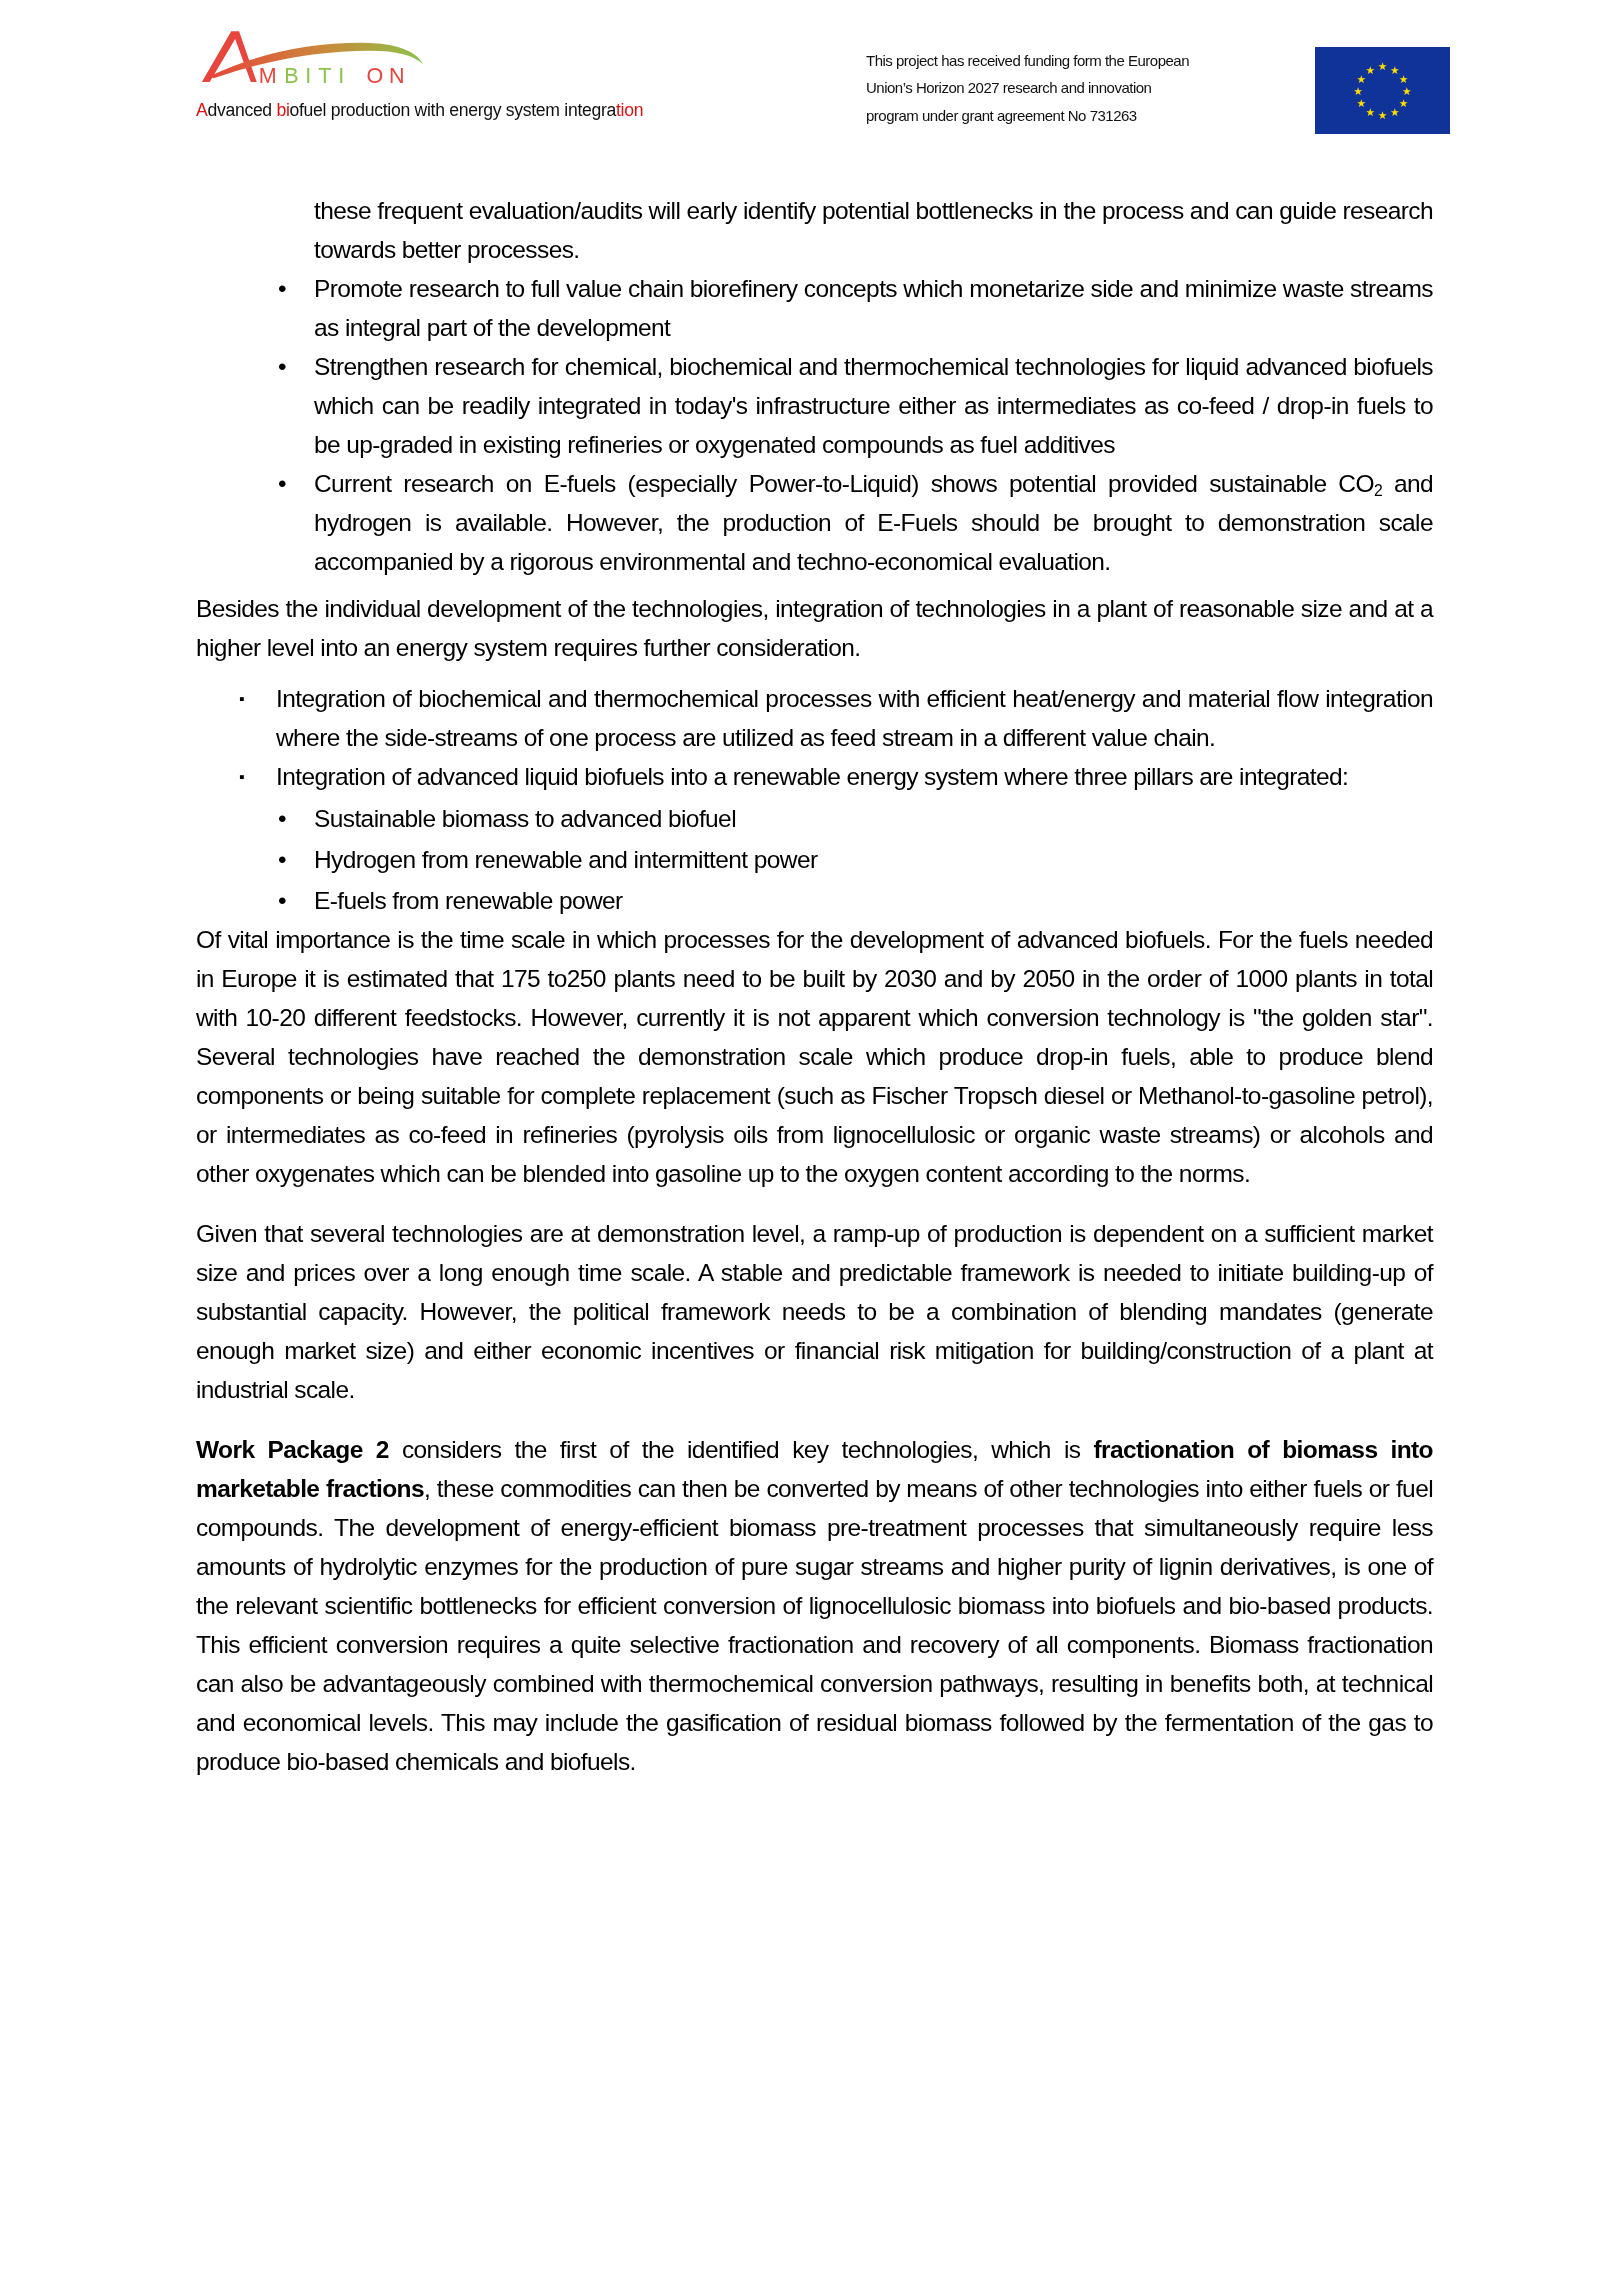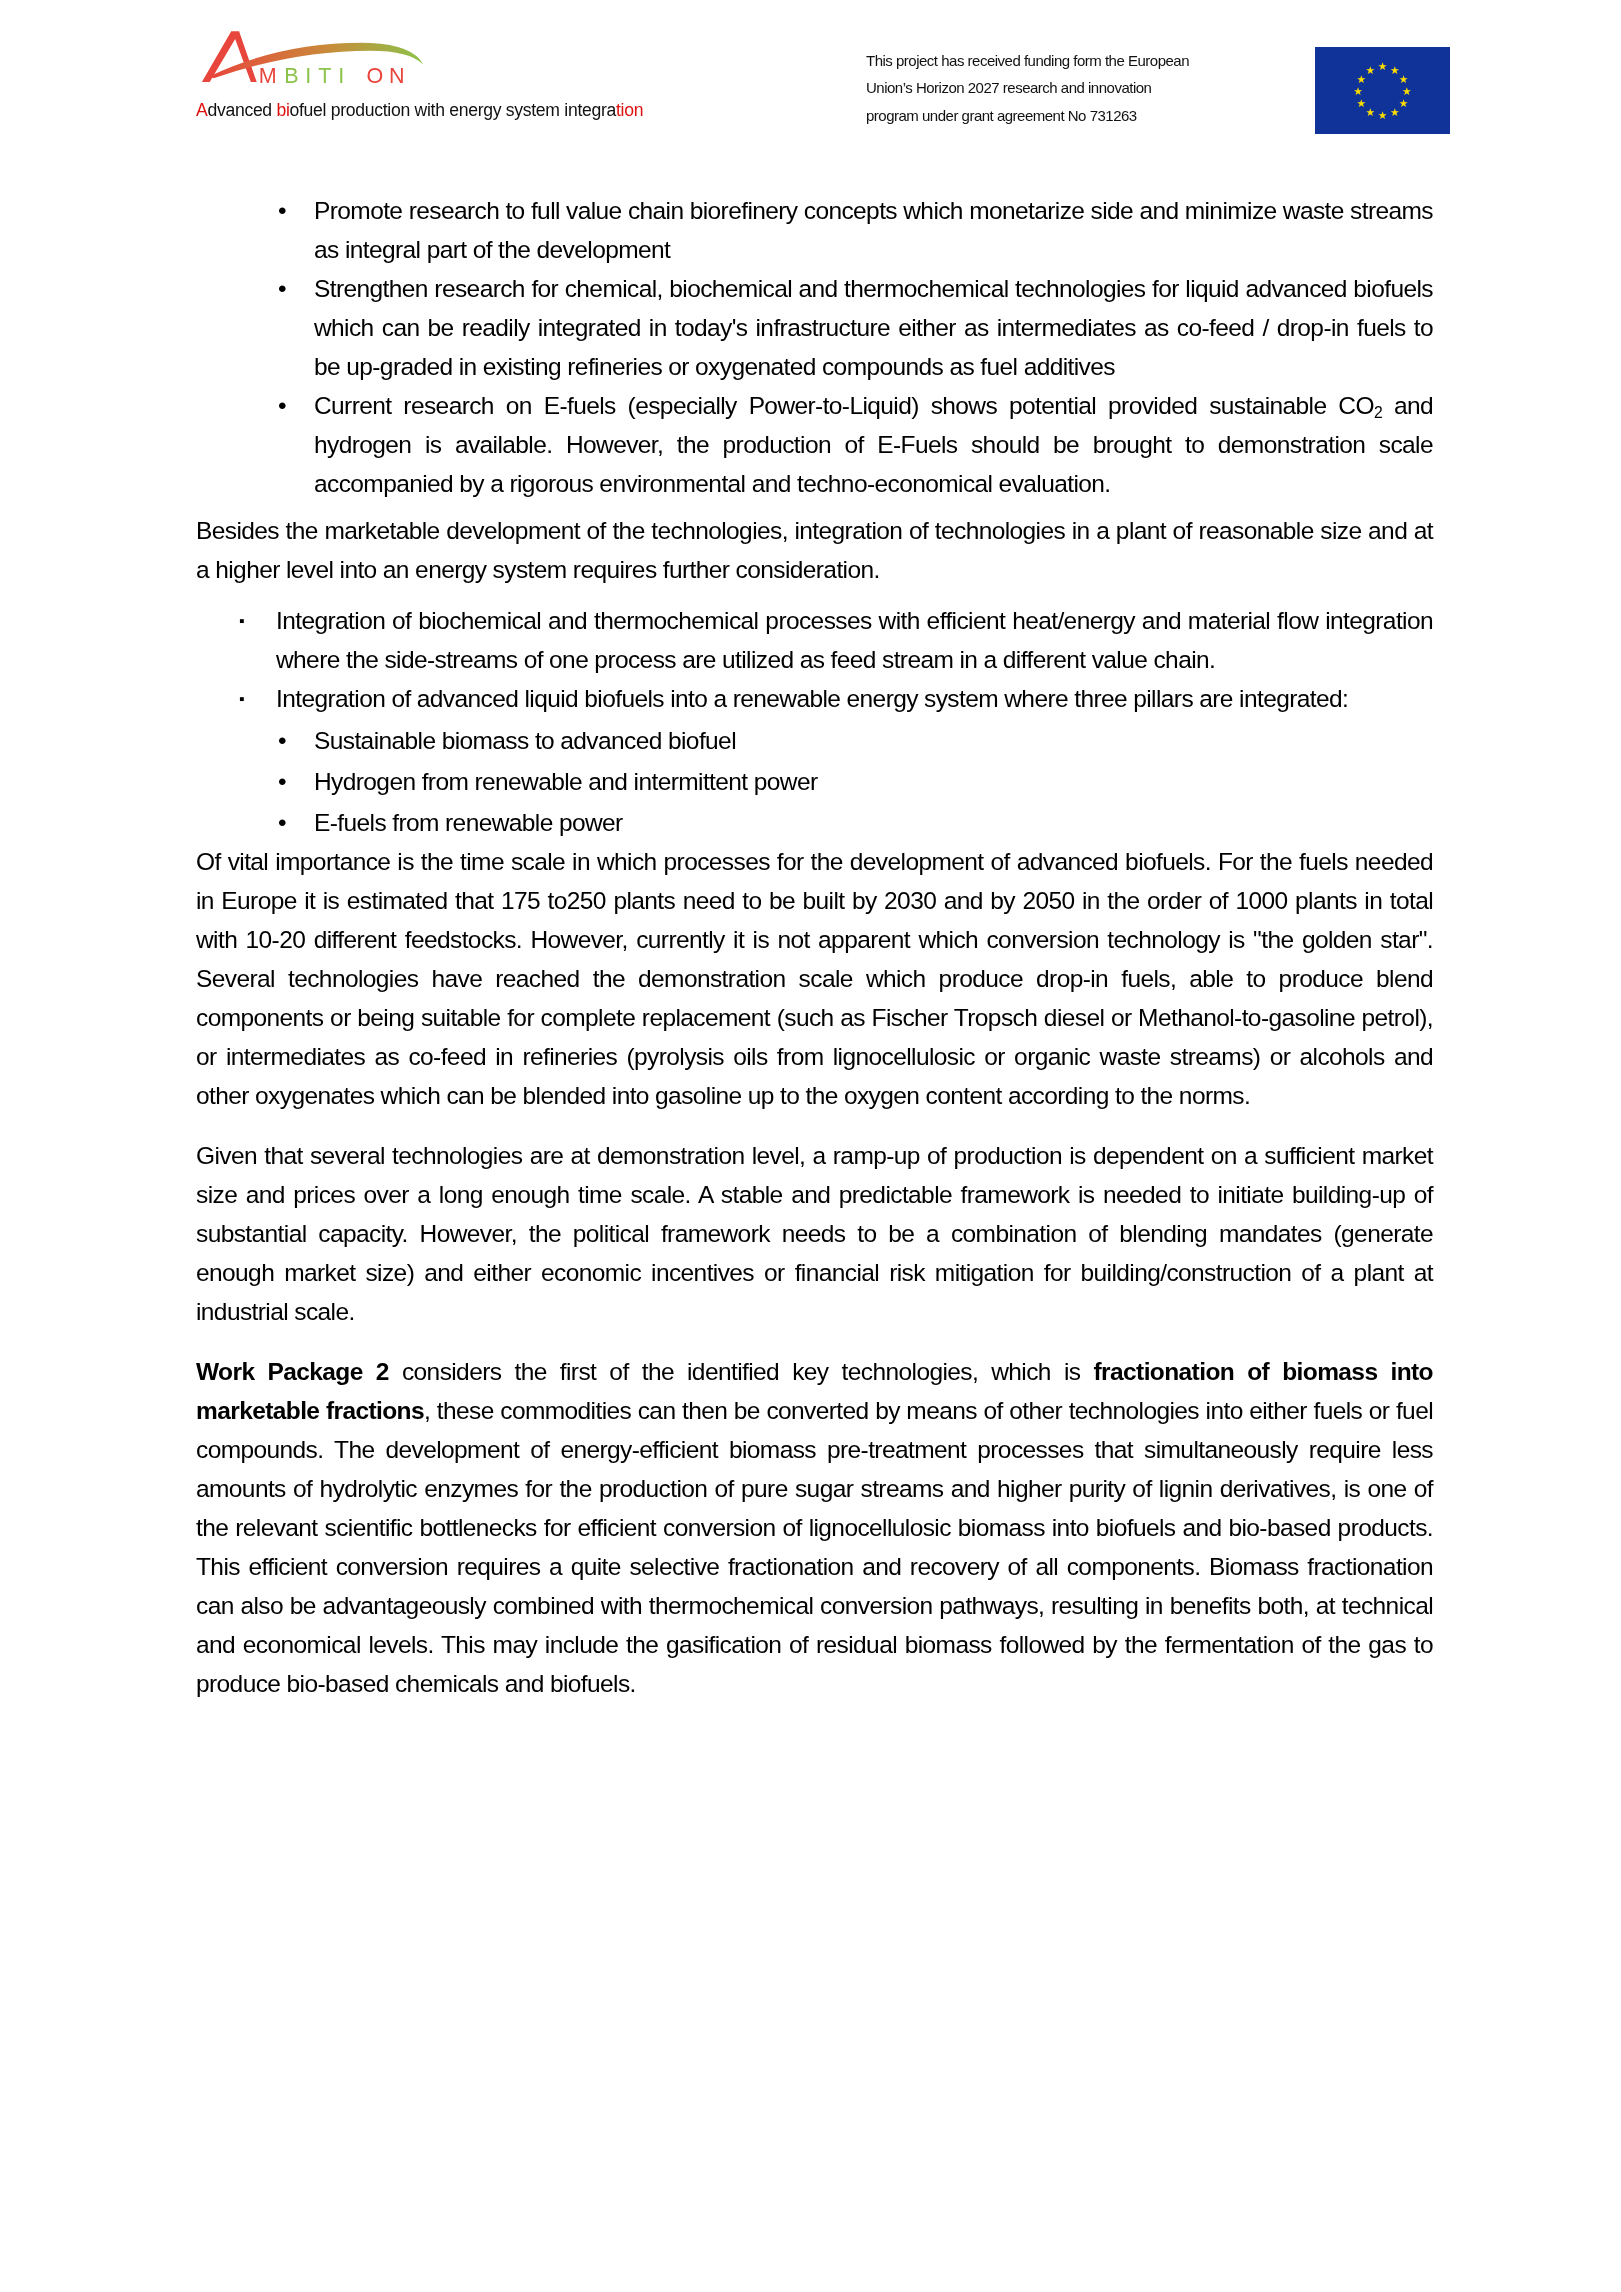--- a/index.html
+++ b/index.html
@@ -68,37 +68,38 @@
         <text x="47.4" y="61.6">★</text>
         <text x="44" y="49">★</text>
         <text x="47.4" y="36.4">★</text>
         <text x="56.5" y="27.3">★</text>
       </g>
     </svg>
   </div>
 </div>
 
 <div class="content">
+  <div class="cont p">these frequent evaluation/audits will early identify potential bottlenecks in the process and can guide research towards better processes.</div>
 
   <ul class="l1">
     <li class="li">
       <span class="bullet">•</span>
       <span>Promote research to full value chain biorefinery concepts which monetarize side and minimize waste streams as integral part of the development</span>
     </li>
     <li class="li">
       <span class="bullet">•</span>
       <span>Strengthen research for chemical, biochemical and thermochemical technologies for liquid advanced biofuels which can be readily integrated in today's infrastructure either as intermediates as co-feed / drop-in fuels to be up-graded in existing refineries or oxygenated compounds as fuel additives</span>
     </li>
     <li class="li">
       <span class="bullet">•</span>
       <span>Current research on E-fuels (especially Power-to-Liquid) shows potential provided sustainable CO</span><sub>2</sub><span> and hydrogen is available. However, the production of E-Fuels should be brought to demonstration scale accompanied by a rigorous environmental and techno-economical evaluation.</span>
     </li>
   </ul>
 
-  <p class="p gap" style="margin-top:7.8px;">Besides the marketable development of the technologies, integration of technologies in a plant of reasonable size and at a higher level into an energy system requires further consideration.</p>
+  <p class="p gap" style="margin-top:7.8px;">Besides the individual development of the technologies, integration of technologies in a plant of reasonable size and at a higher level into an energy system requires further consideration.</p>
 
   <ul class="l1" style="margin-top:11.8px;">
     <li class="li indent1">
       <span class="bullet">▪</span>
       <span>Integration of biochemical and thermochemical processes with efficient heat/energy and material flow integration where the side-streams of one process are utilized as feed stream in a different value chain.</span>
     </li>
     <li class="li indent1">
       <span class="bullet">▪</span>
       <span>Integration of advanced liquid biofuels into a renewable energy system where three pillars are integrated:</span>
     </li>

